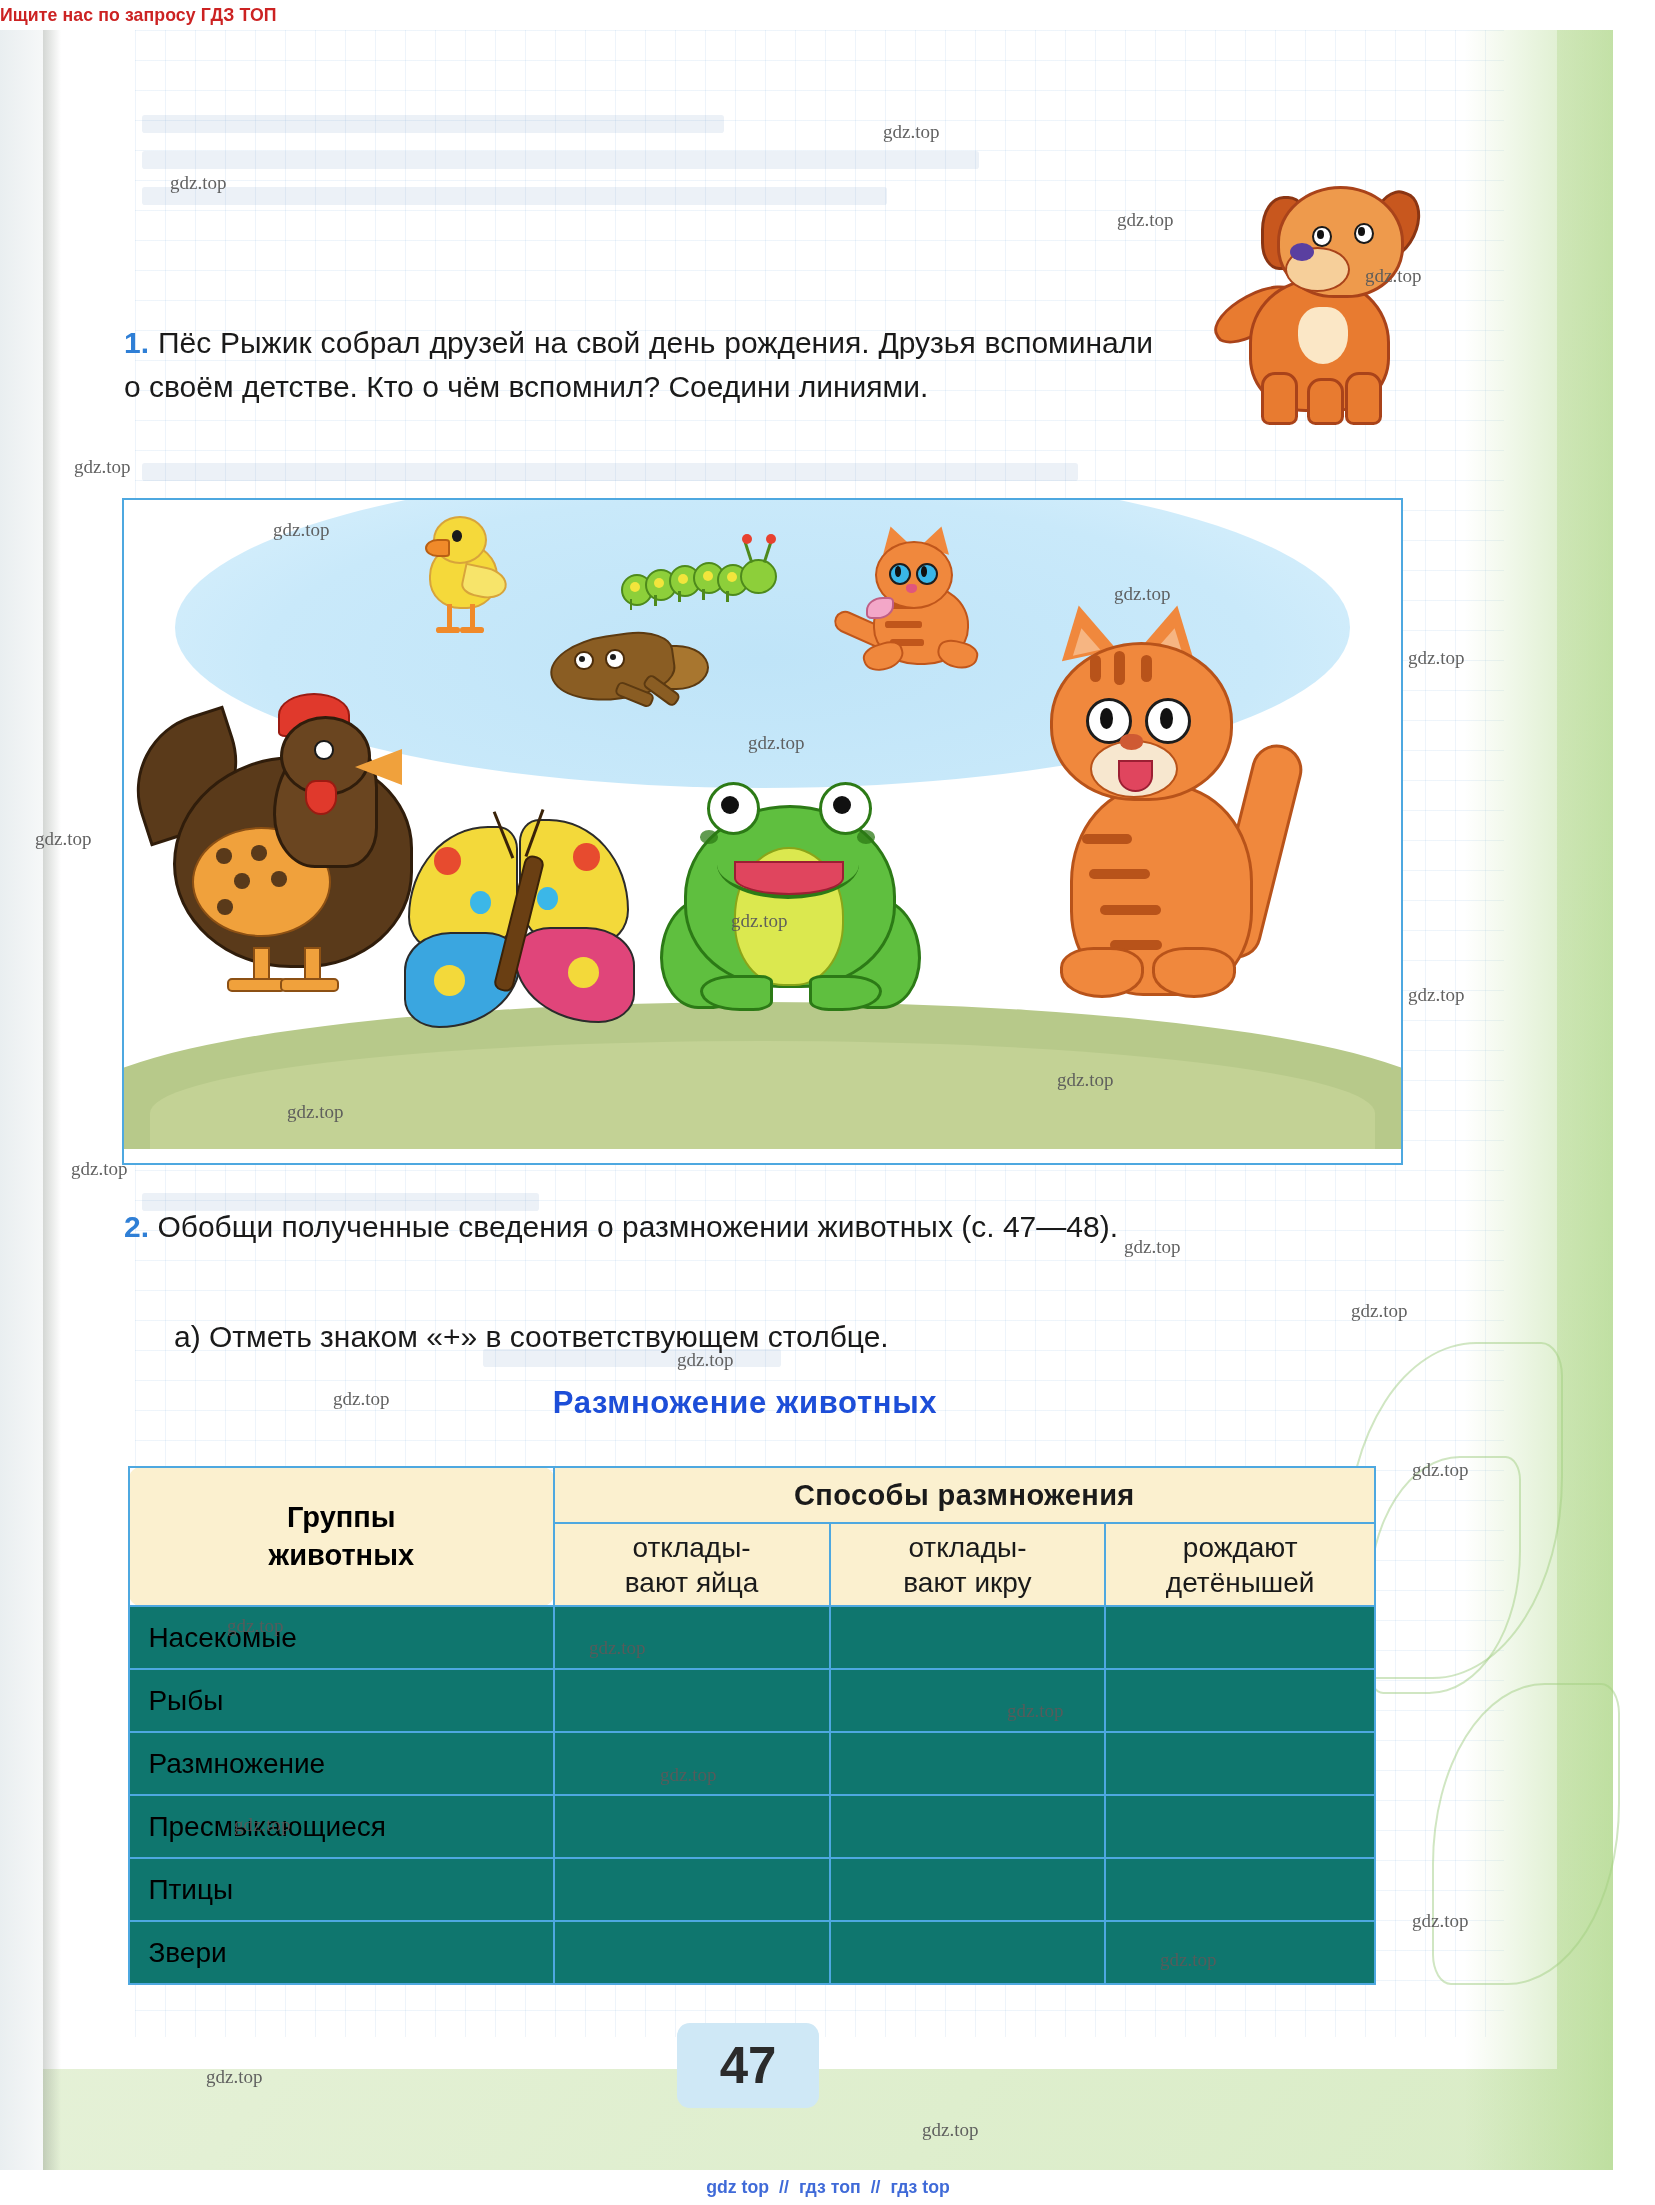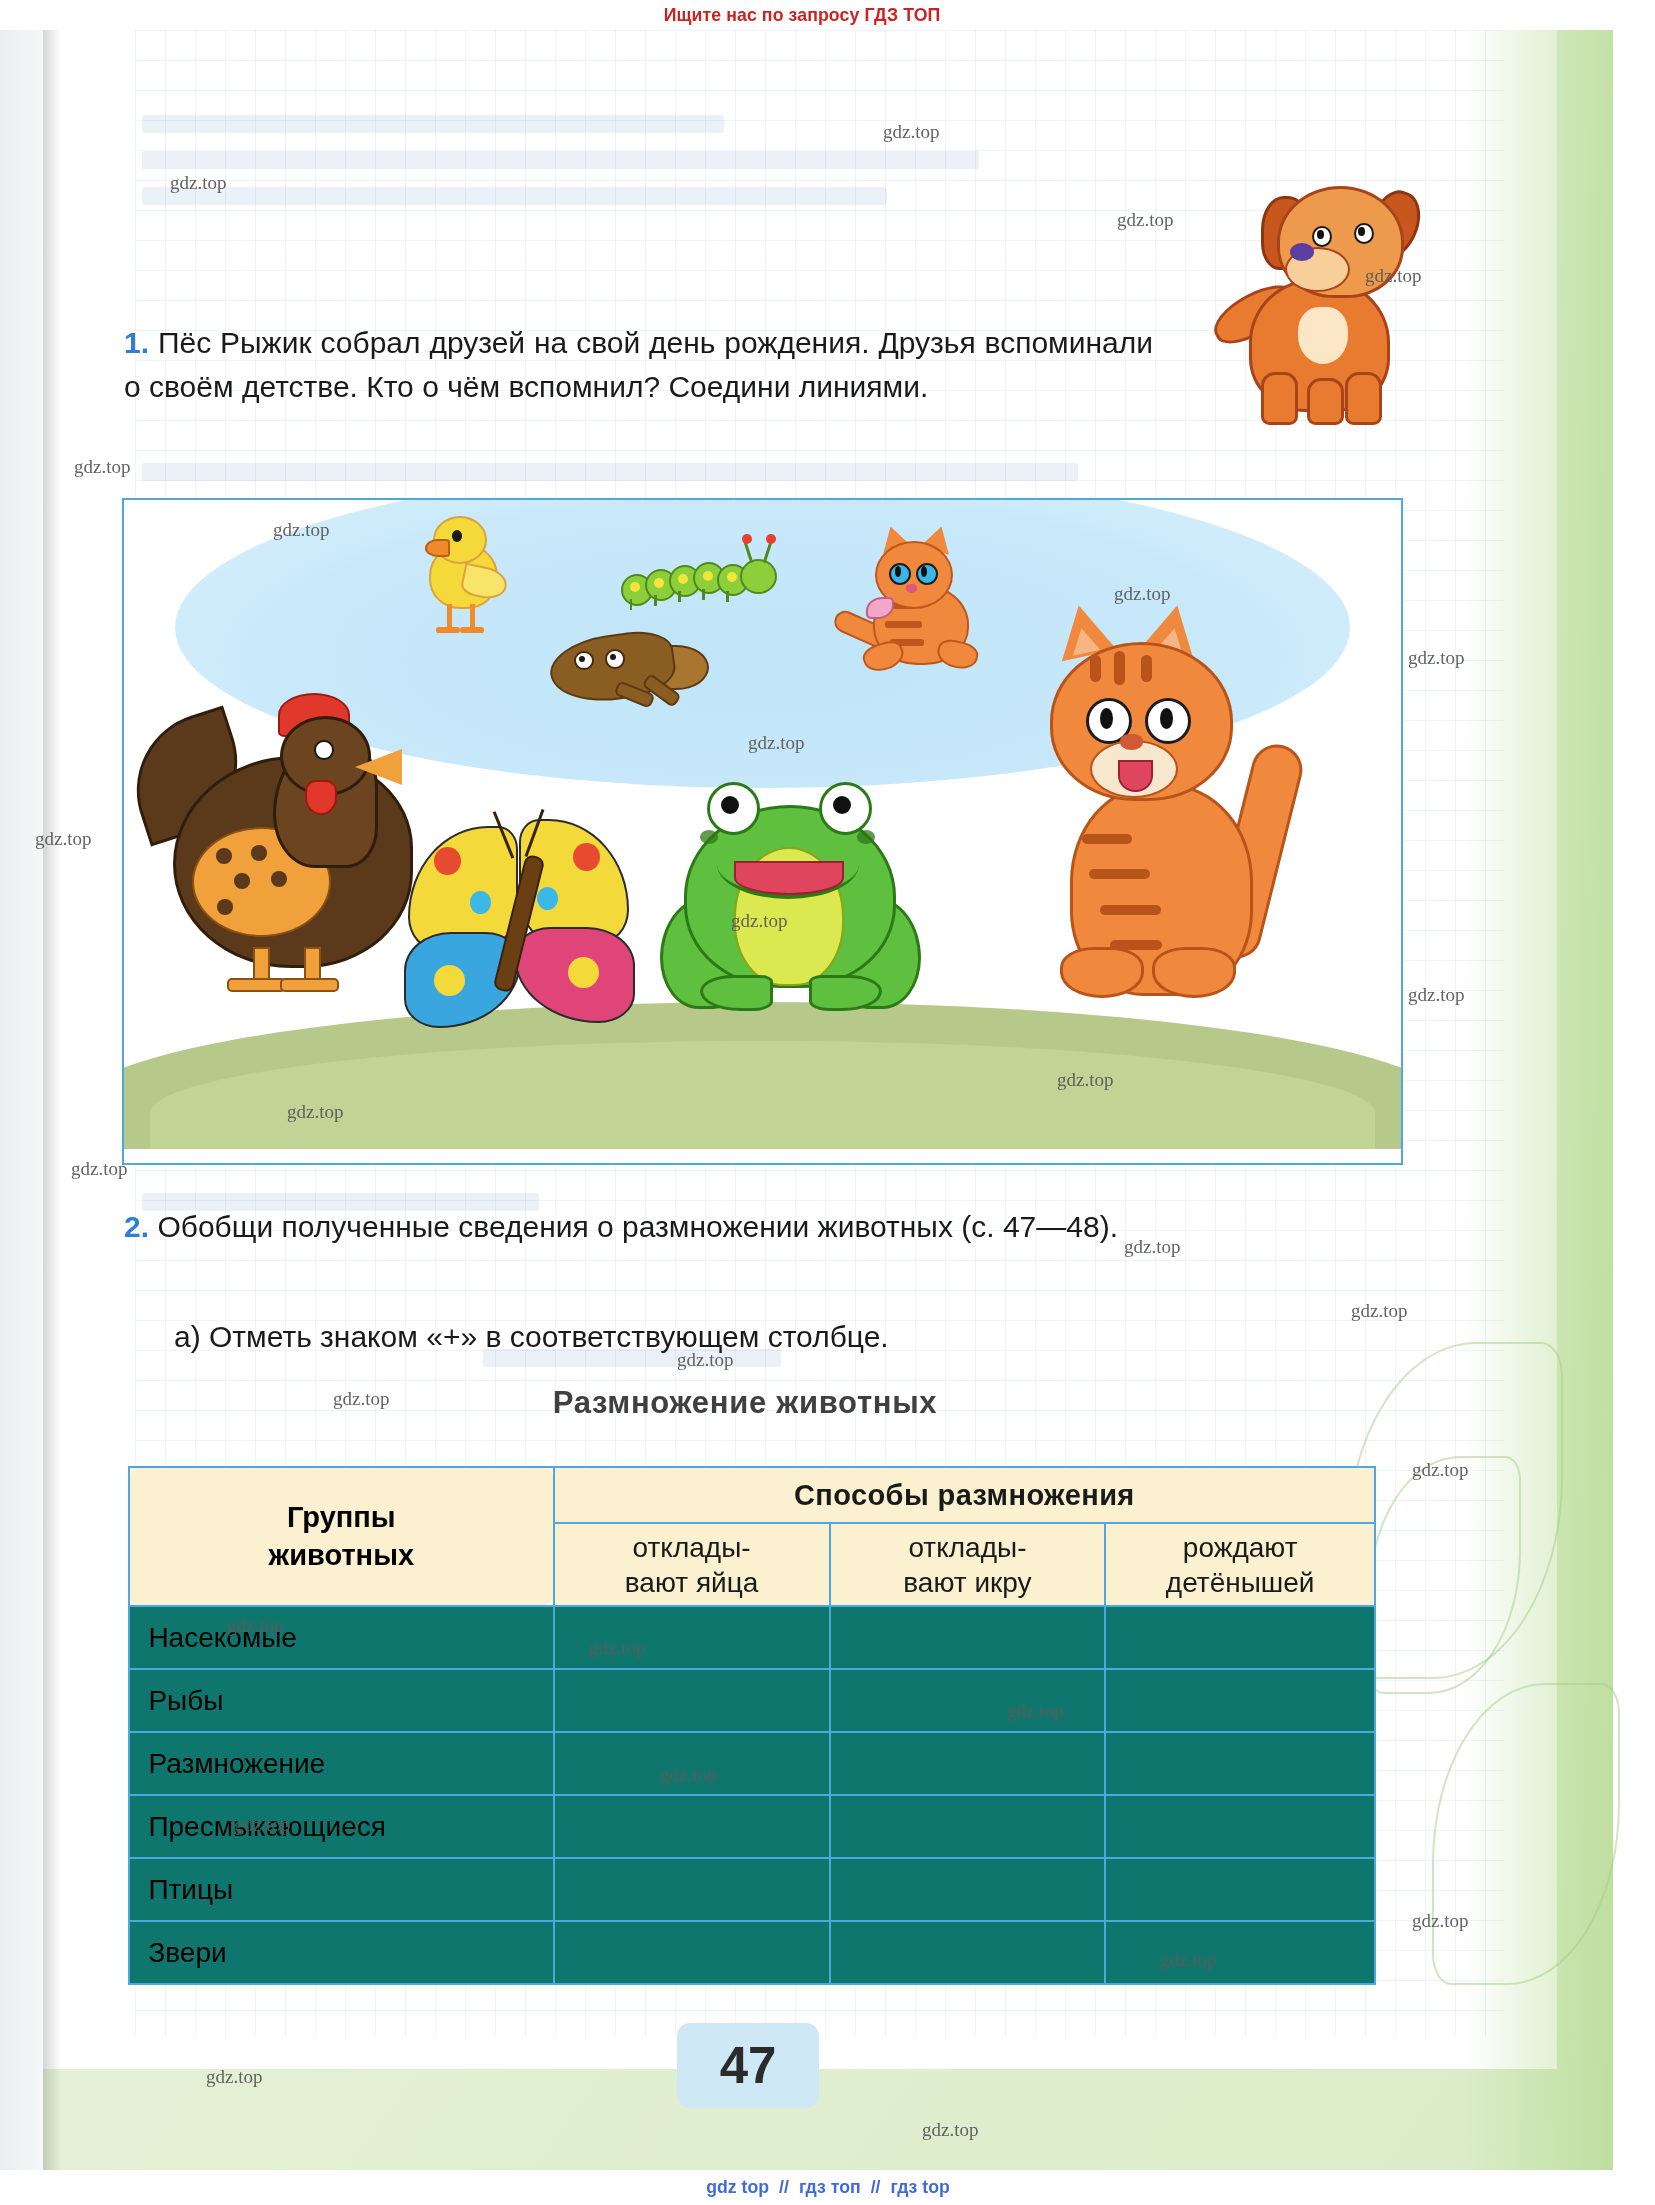--- a/index.html
+++ b/index.html
@@ -17,21 +17,20 @@
 
   
   .top-banner {
     position: absolute;
     top: 0; left: 0;
     width: 1604px;
     height: 30px;
     background: #ffffff;
     display: flex;
     align-items: center;
-    justify-content: center;
   }
   .top-banner-text {
     color: #cc2222;
     font-size: 17.7px;
     font-weight: bold;
     letter-spacing: 0.1px;
   }
 
   
   .bottom-banner {
@@ -317,21 +316,21 @@
     color: #1a1a1a;
     text-indent: 50px;
   }
   .table-title {
     position: absolute;
     top: 1355px; left: 213px;
     width: 1064px;
     text-align: center;
     font-size: 31px;
     font-weight: bold;
-    color: #404040;
+    color: #1d4ed8;
     letter-spacing: 0.7px;
   }
 
   
   table.rep {
     position: absolute;
     top: 1436px; left: 128px;
     width: 1248px;
     border-collapse: collapse;
     font-size: 27px;

